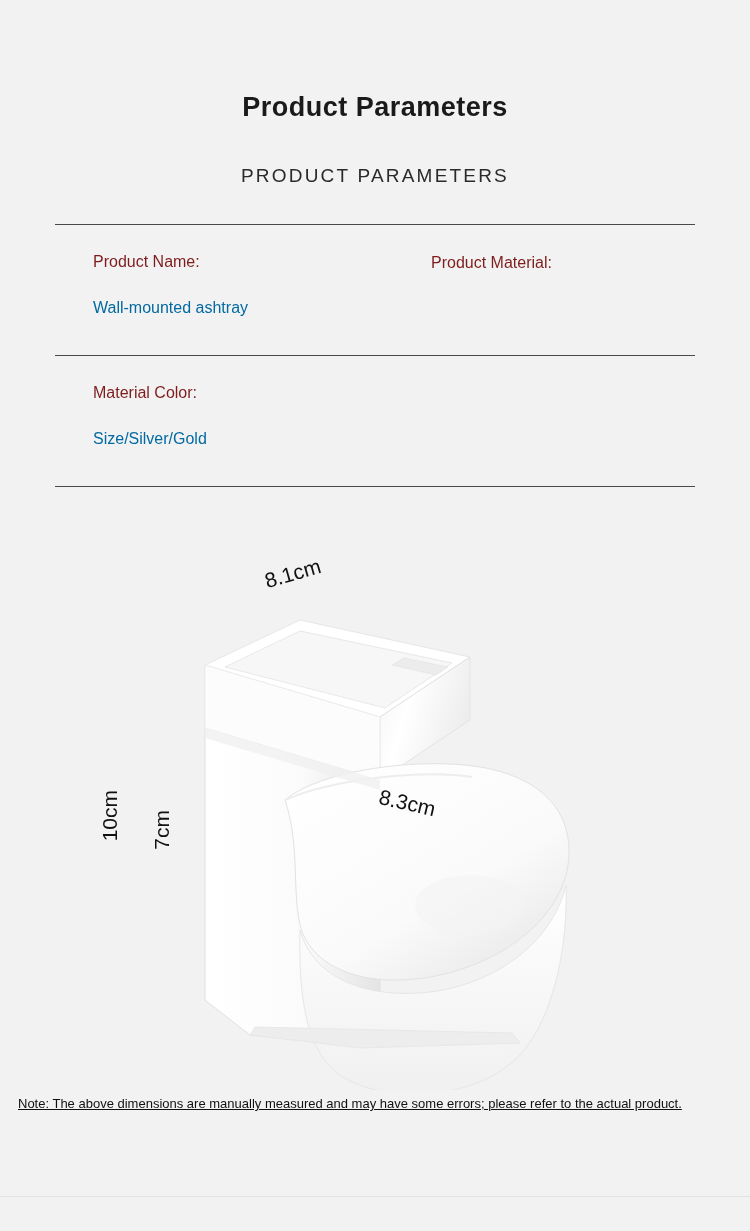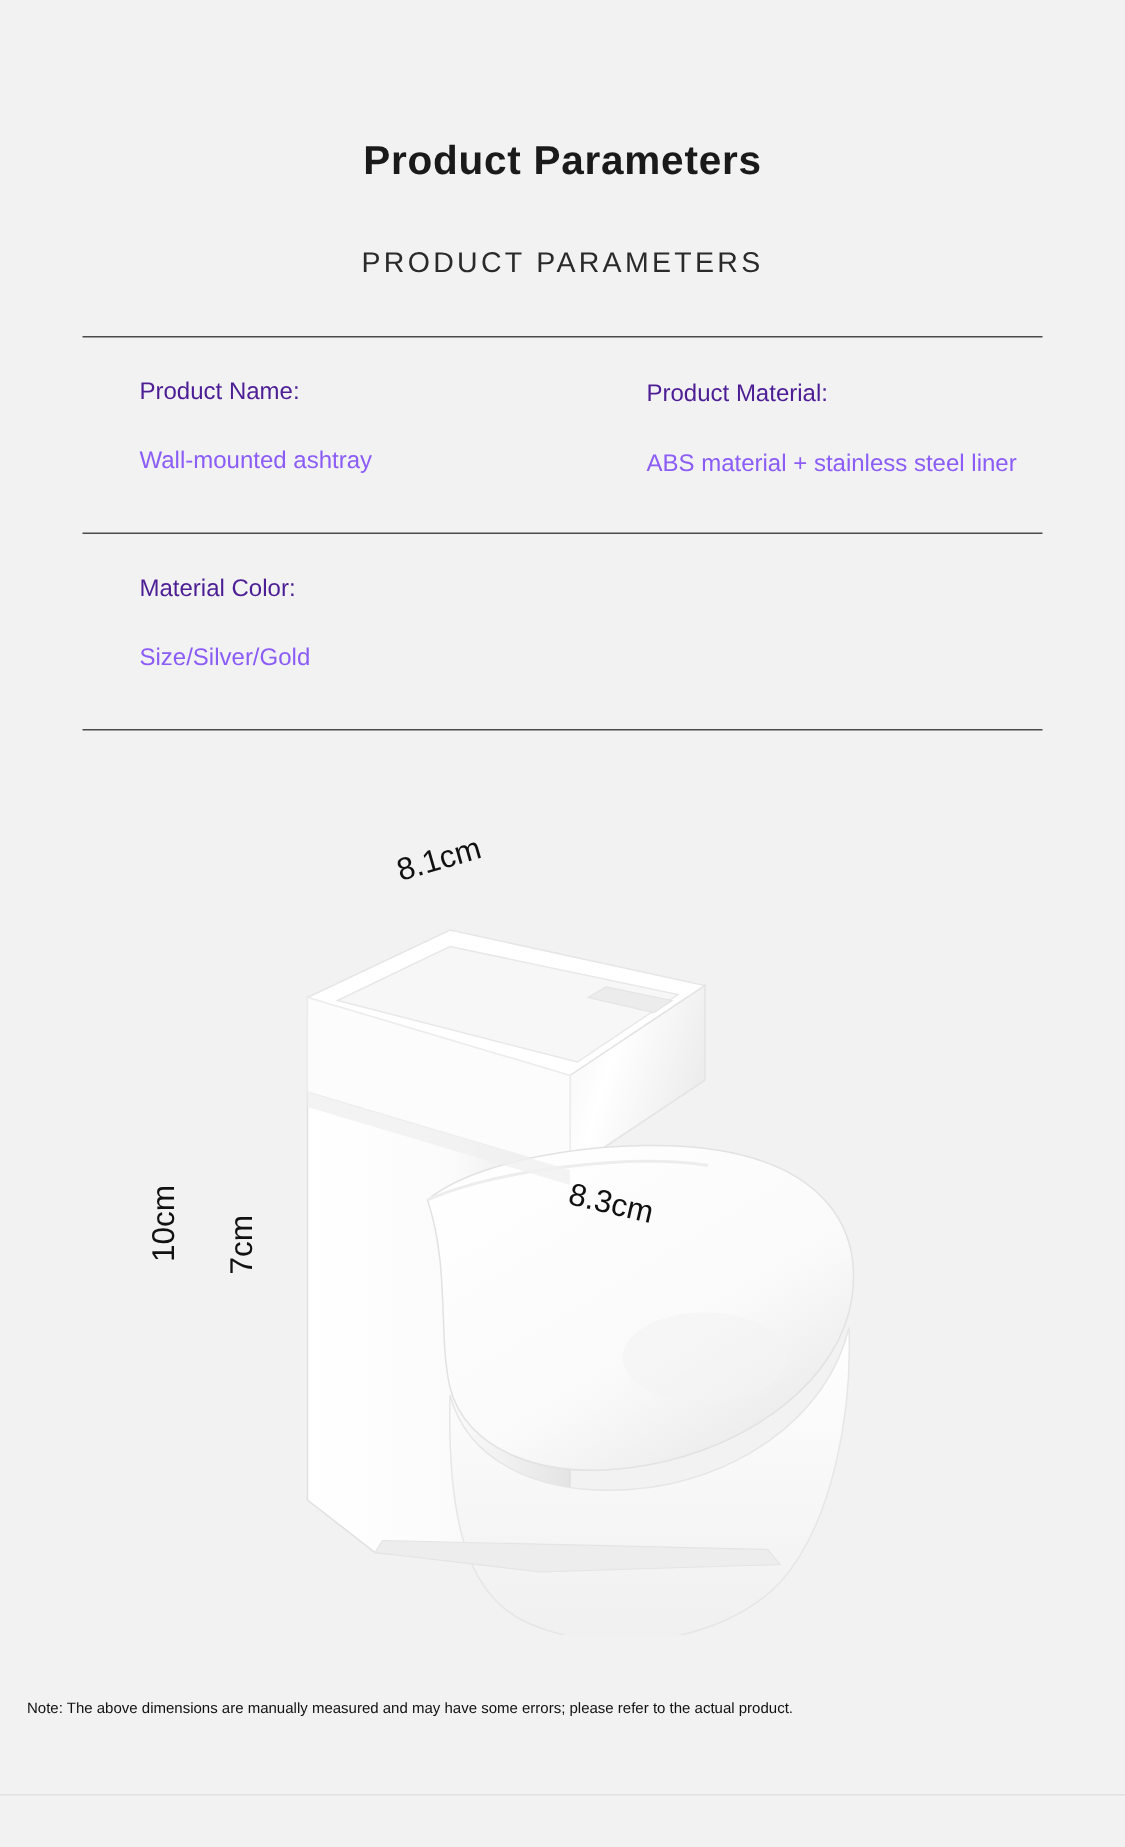--- a/index.html
+++ b/index.html
@@ -57,27 +57,27 @@
     height: 130px;
   }
   .cell {
     position: absolute;
     top: 0;
   }
   .cell.left { left: 38px; }
   .cell.right { left: 376px; }
   .cell-label {
     font-size: 16px;
-    color: #4c1d95;
+    color: #7f1d1d;
     margin-top: 28px;
     font-weight: normal;
   }
   .cell-value {
     font-size: 16px;
-    color: #8b5cf6;
+    color: #0369a1;
     margin-top: 28px;
     font-weight: normal;
   }
   .cell.right .cell-label { margin-top: 29px; }
   .cell.right .cell-value { margin-top: 29px; }
 
   .diagram {
     position: absolute;
     left: 0;
     top: 545px;
@@ -114,25 +114,26 @@
   .dim-7 {
     left: 150px;
     top: 265px;
     writing-mode: vertical-rl;
     transform: rotate(180deg);
   }
 
   .note {
     position: absolute;
     left: 18px;
-    top: 1134px;
+    top: 1096px;
     width: 716px;
-    font-size: 10px;
+    font-size: 13px;
     line-height: 1.28;
     color: #111;
+    text-decoration: underline;
   }
   .bottom-rule {
     position: absolute;
     left: 0;
     top: 1196px;
     width: 750px;
     height: 1px;
     background: #e2e2e2;
   }
 </style>
@@ -147,21 +148,20 @@
   <div class="spec-table">
     <div class="rule"></div>
 
     <div class="spec-row">
       <div class="cell left">
         <div class="cell-label">Product Name:</div>
         <div class="cell-value">Wall-mounted ashtray</div>
       </div>
       <div class="cell right">
         <div class="cell-label">Product Material:</div>
-        <div class="cell-value">ABS material + stainless steel liner</div>
       </div>
     </div>
 
     <div class="rule"></div>
 
     <div class="spec-row">
       <div class="cell left">
         <div class="cell-label">Material Color:</div>
         <div class="cell-value">Size/Silver/Gold</div>
       </div>

